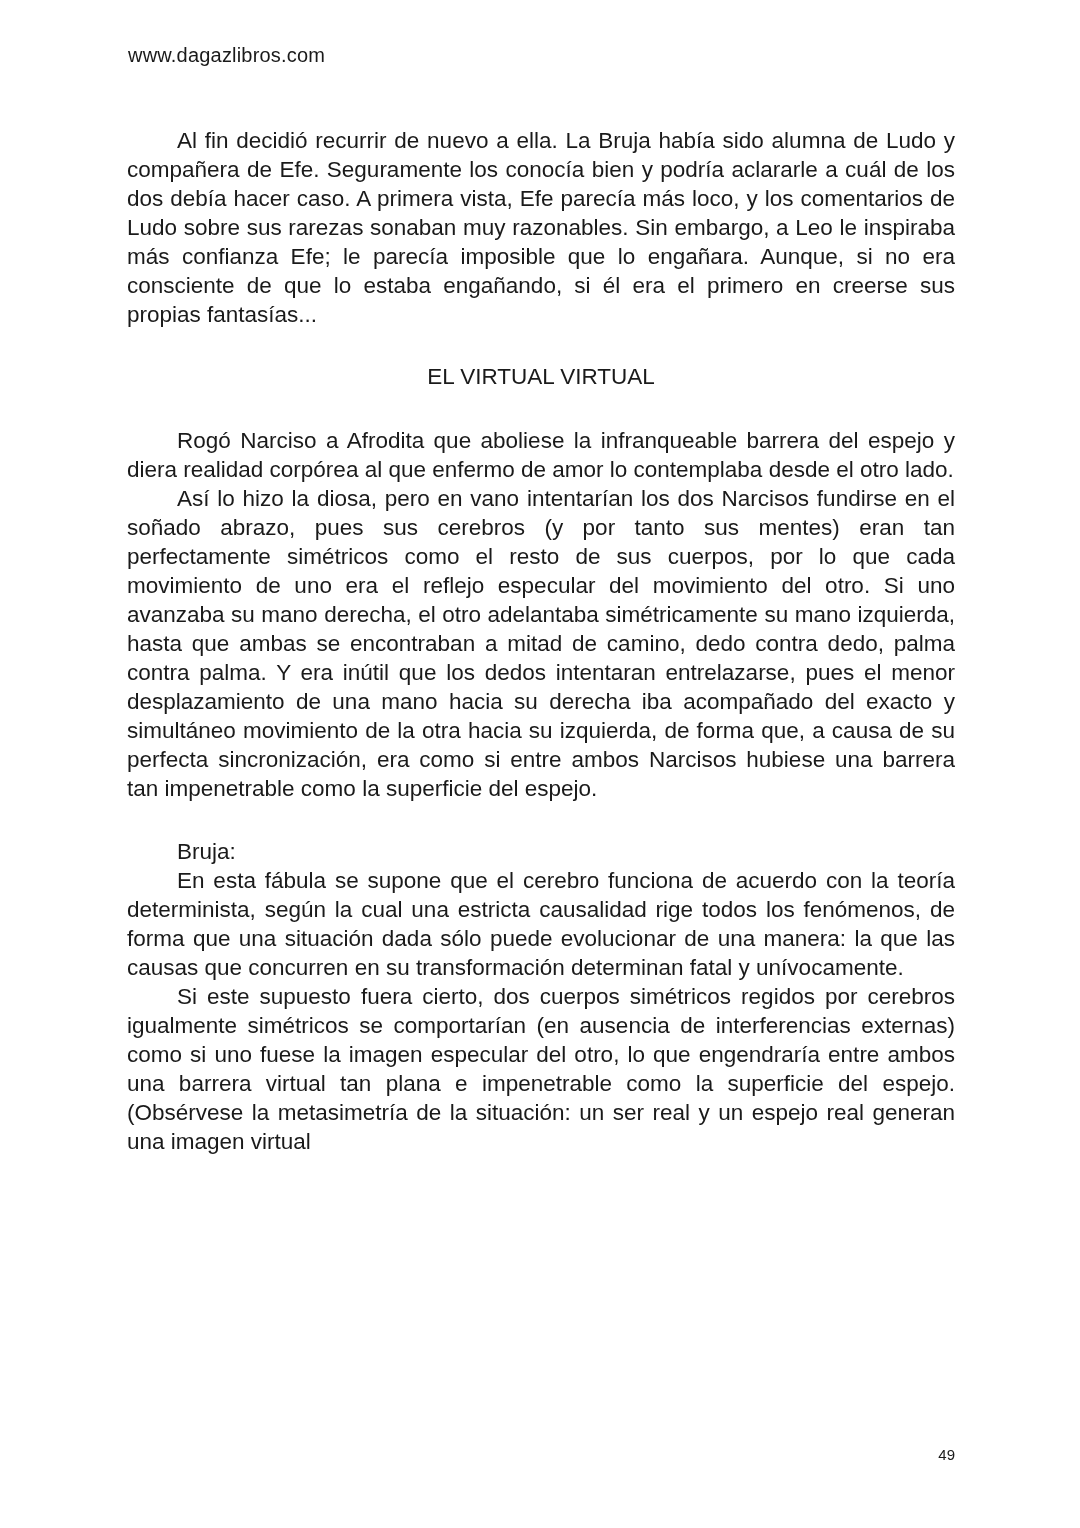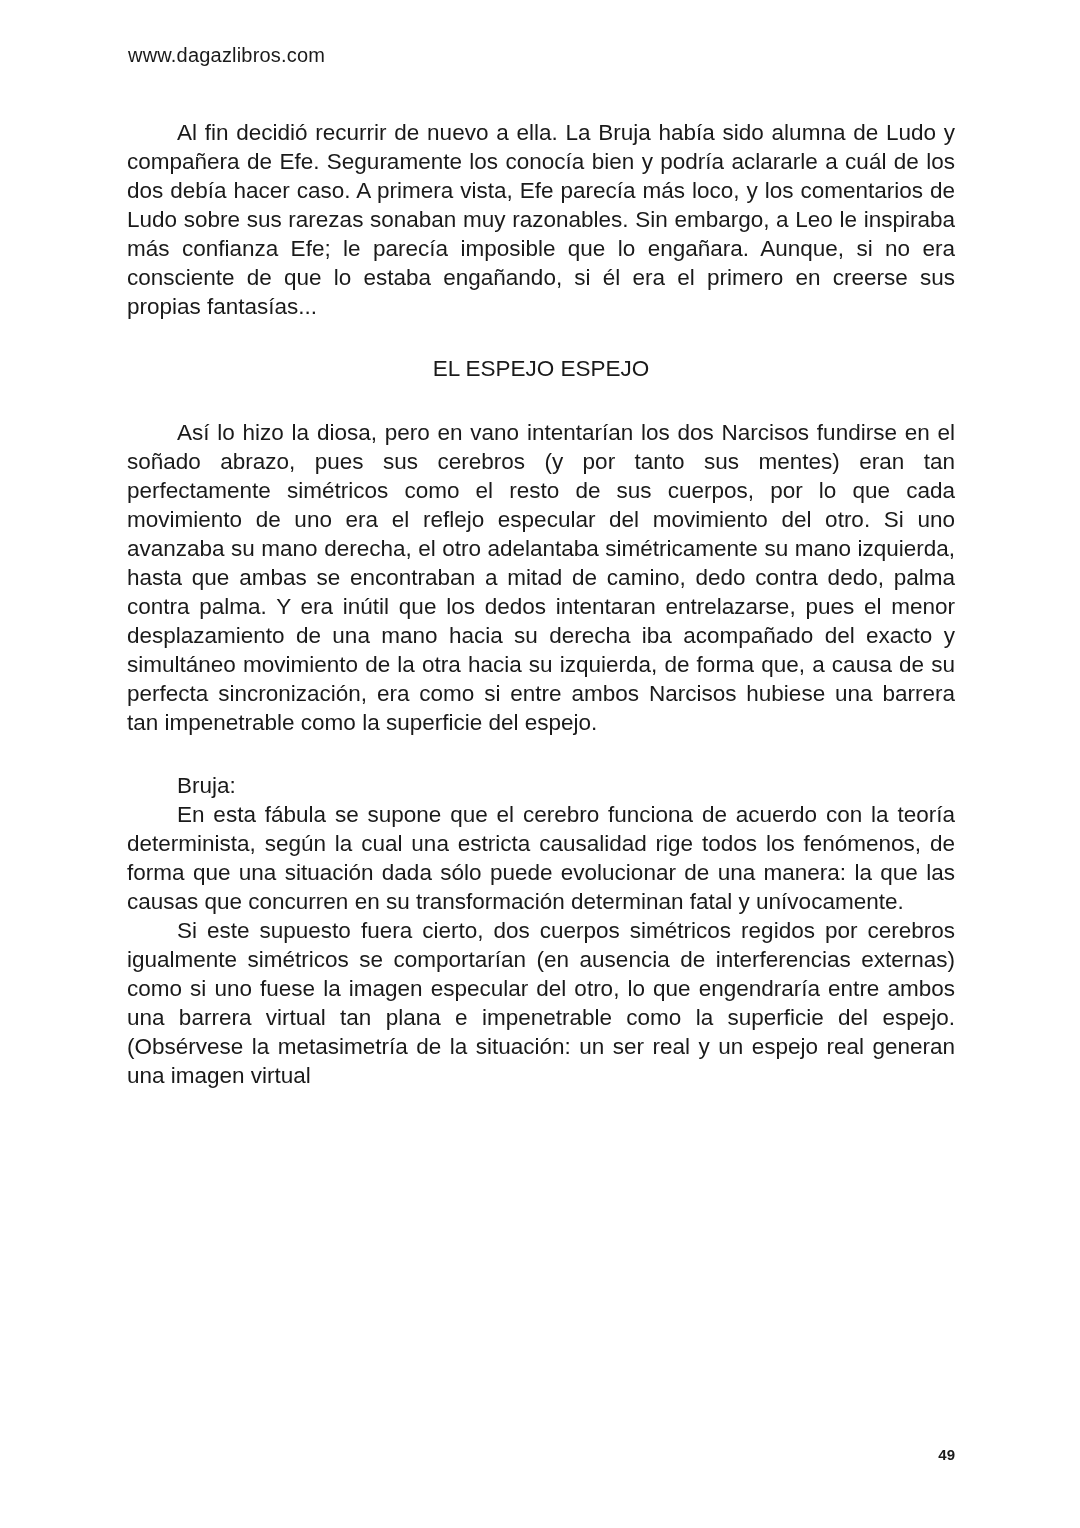--- a/index.html
+++ b/index.html
@@ -17,21 +17,21 @@
   }
   .page-header {
     position: absolute;
     top: 44px;
     left: 128px;
     font-size: 20px;
     letter-spacing: 0.2px;
   }
   .content {
     position: absolute;
-    top: 118px;
+    top: 126px;
     left: 127px;
     width: 828px;
     font-size: 22.5px;
     line-height: 29px;
     text-align: justify;
   }
   .content p {
     margin: 0;
     padding: 0;
     text-indent: 50px;
@@ -44,30 +44,30 @@
   .content p.gap-above {
     margin-top: 34px;
   }
   .page-footer {
     position: absolute;
     top: 1446px;
     left: 127px;
     width: 828px;
     text-align: right;
     font-size: 15px;
-    font-weight: bold;
   }
 </style>
 </head>
 <body>
 
 <div class="page-header">www.dagazlibros.com</div>
 
 <div class="content">
   <p>Al fin decidió recurrir de nuevo a ella. La Bruja había sido alumna de Ludo y compañera de Efe. Seguramente los conocía bien y podría aclararle a cuál de los dos debía hacer caso. A primera vista, Efe parecía más loco, y los comentarios de Ludo sobre sus rarezas sonaban muy razonables. Sin embargo, a Leo le inspiraba más confianza Efe; le parecía imposible que lo engañara. Aunque, si no era consciente de que lo estaba engañando, si él era el primero en creerse sus propias fantasías...</p>
-  <p class="section-heading">EL ESPEJO ESPEJO</p>
+  <p class="section-heading">EL VIRTUAL VIRTUAL</p>
+  <p>Rogó Narciso a Afrodita que aboliese la infranqueable barrera del espejo y diera realidad corpórea al que enfermo de amor lo contemplaba desde el otro lado.</p>
   <p>Así lo hizo la diosa, pero en vano intentarían los dos Narcisos fundirse en el soñado abrazo, pues sus cerebros (y por tanto sus mentes) eran tan perfectamente simétricos como el resto de sus cuerpos, por lo que cada movimiento de uno era el reflejo especular del movimiento del otro. Si uno avanzaba su mano derecha, el otro adelantaba simétricamente su mano izquierda, hasta que ambas se encontraban a mitad de camino, dedo contra dedo, palma contra palma. Y era inútil que los dedos intentaran entrelazarse, pues el menor desplazamiento de una mano hacia su derecha iba acompañado del exacto y simultáneo movimiento de la otra hacia su izquierda, de forma que, a causa de su perfecta sincronización, era como si entre ambos Narcisos hubiese una barrera tan impenetrable como la superficie del espejo.</p>
   <p class="gap-above">Bruja:</p>
   <p>En esta fábula se supone que el cerebro funciona de acuerdo con la teoría determinista, según la cual una estricta causalidad rige todos los fenómenos, de forma que una situación dada sólo puede evolucionar de una manera: la que las causas que concurren en su transformación determinan fatal y unívocamente.</p>
   <p>Si este supuesto fuera cierto, dos cuerpos simétricos regidos por cerebros igualmente simétricos se comportarían (en ausencia de interferencias externas) como si uno fuese la imagen especular del otro, lo que engendraría entre ambos una barrera virtual tan plana e impenetrable como la superficie del espejo. (Obsérvese la metasimetría de la situación: un ser real y un espejo real generan una imagen virtual</p>
 </div>
 
 <div class="page-footer">49</div>
 
 </body></html>

